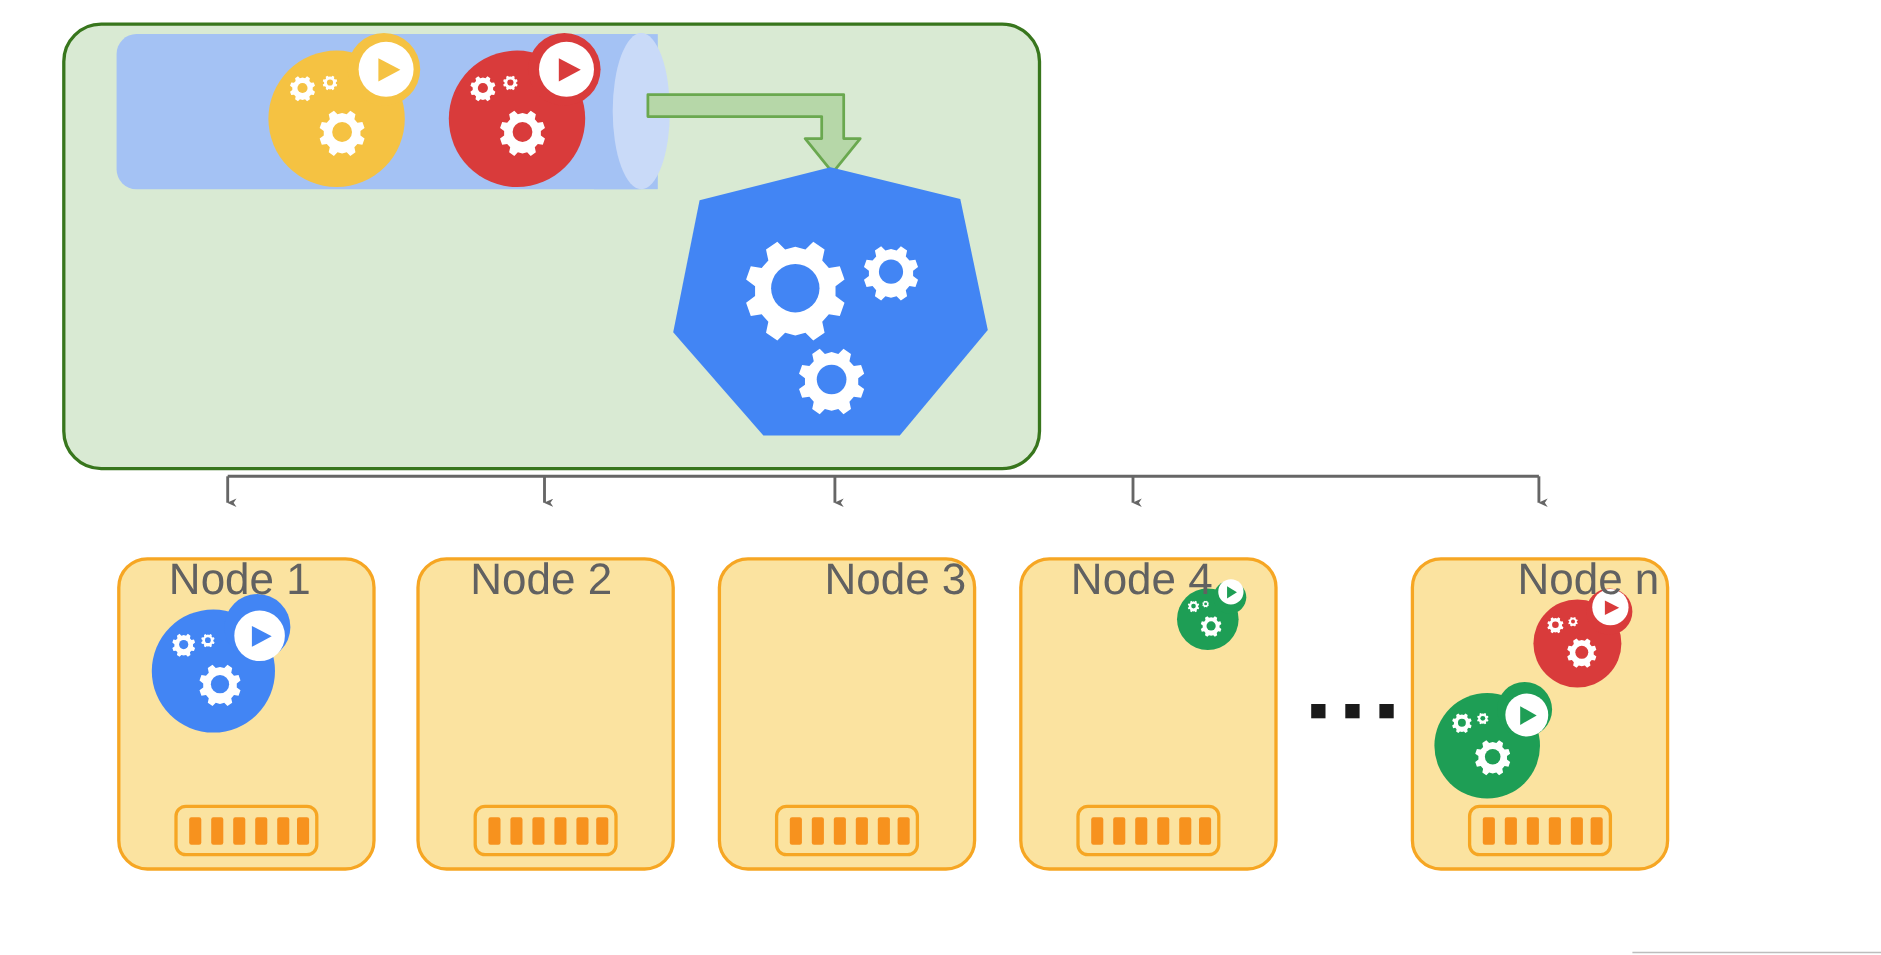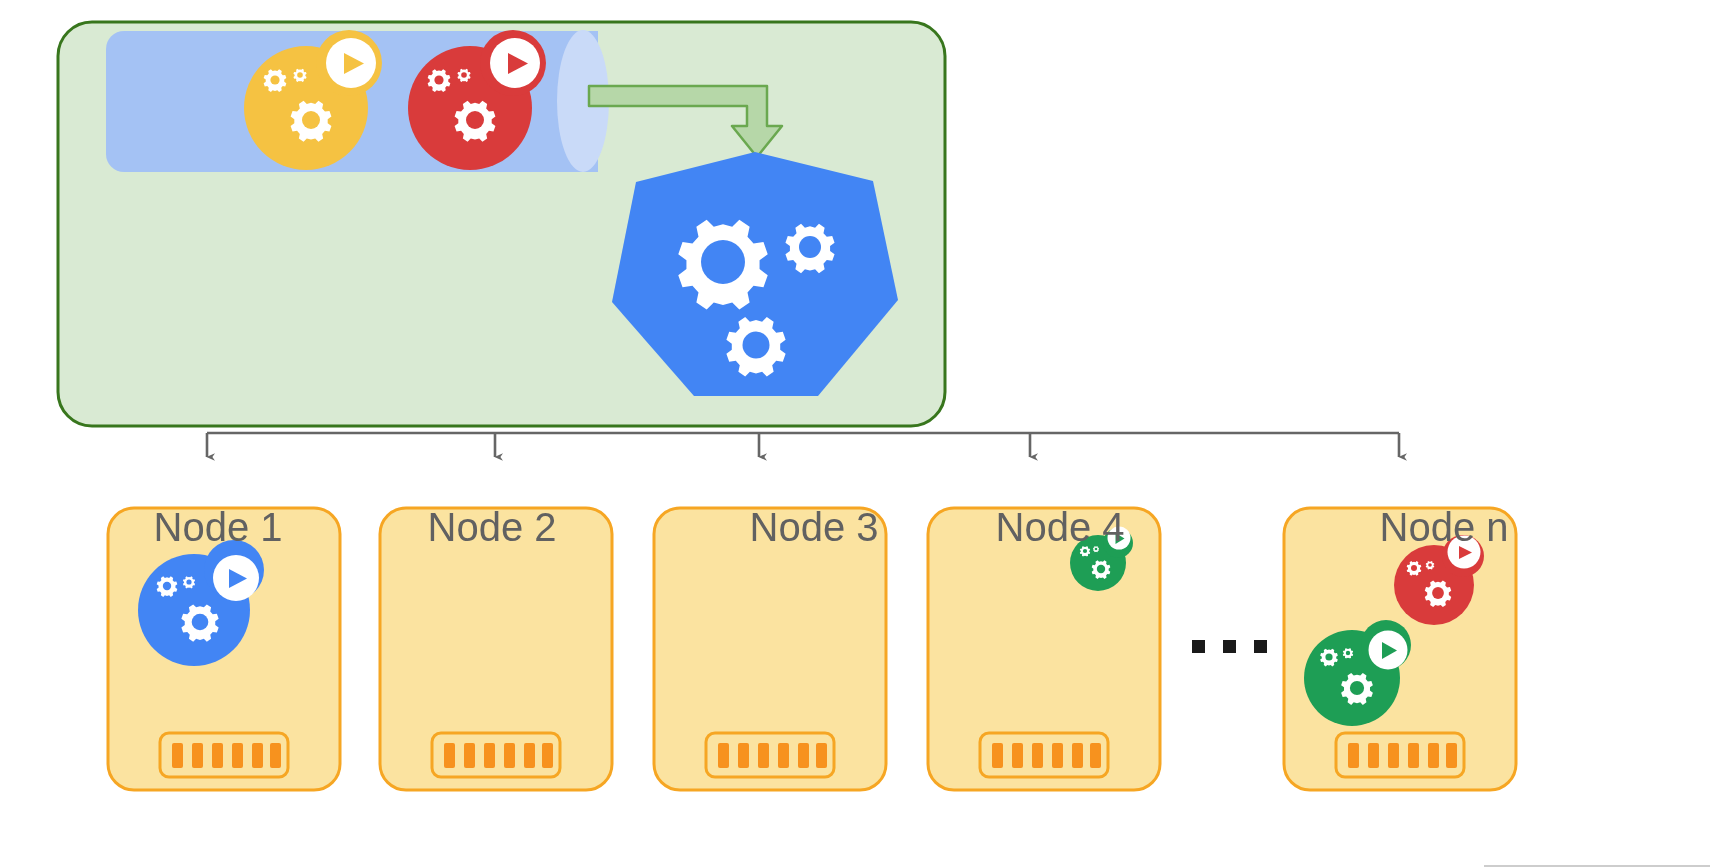--- a/index.html
+++ b/index.html
@@ -327,21 +327,21 @@
   <line x1="1484" y1="866" x2="1710" y2="866" stroke="#bdbdbd" stroke-width="1.4"></line>
 </svg>
 
 
 <div class="lbl node-label" style="left:218px; top:505px;">Node 1</div>
 
 <div class="lbl node-label" style="left:492px; top:505px;">Node 2</div>
 
 <div class="lbl node-label" style="left:766px; top:505px;margin-left:48px;">Node 3</div>
 
-<div class="lbl node-label" style="left:1060px; top:505px;">Node 4</div>
+<div class="lbl node-label" style="left:1038px; top:505px;">Node 4</div>
 
 <div class="lbl node-label" style="left:1400px; top:505px;margin-left:44px;">Node n</div>
 
 <div class="ellipsis-dots">
   <i></i>
   <i></i>
   <i></i>
 </div>
 
 </div>

